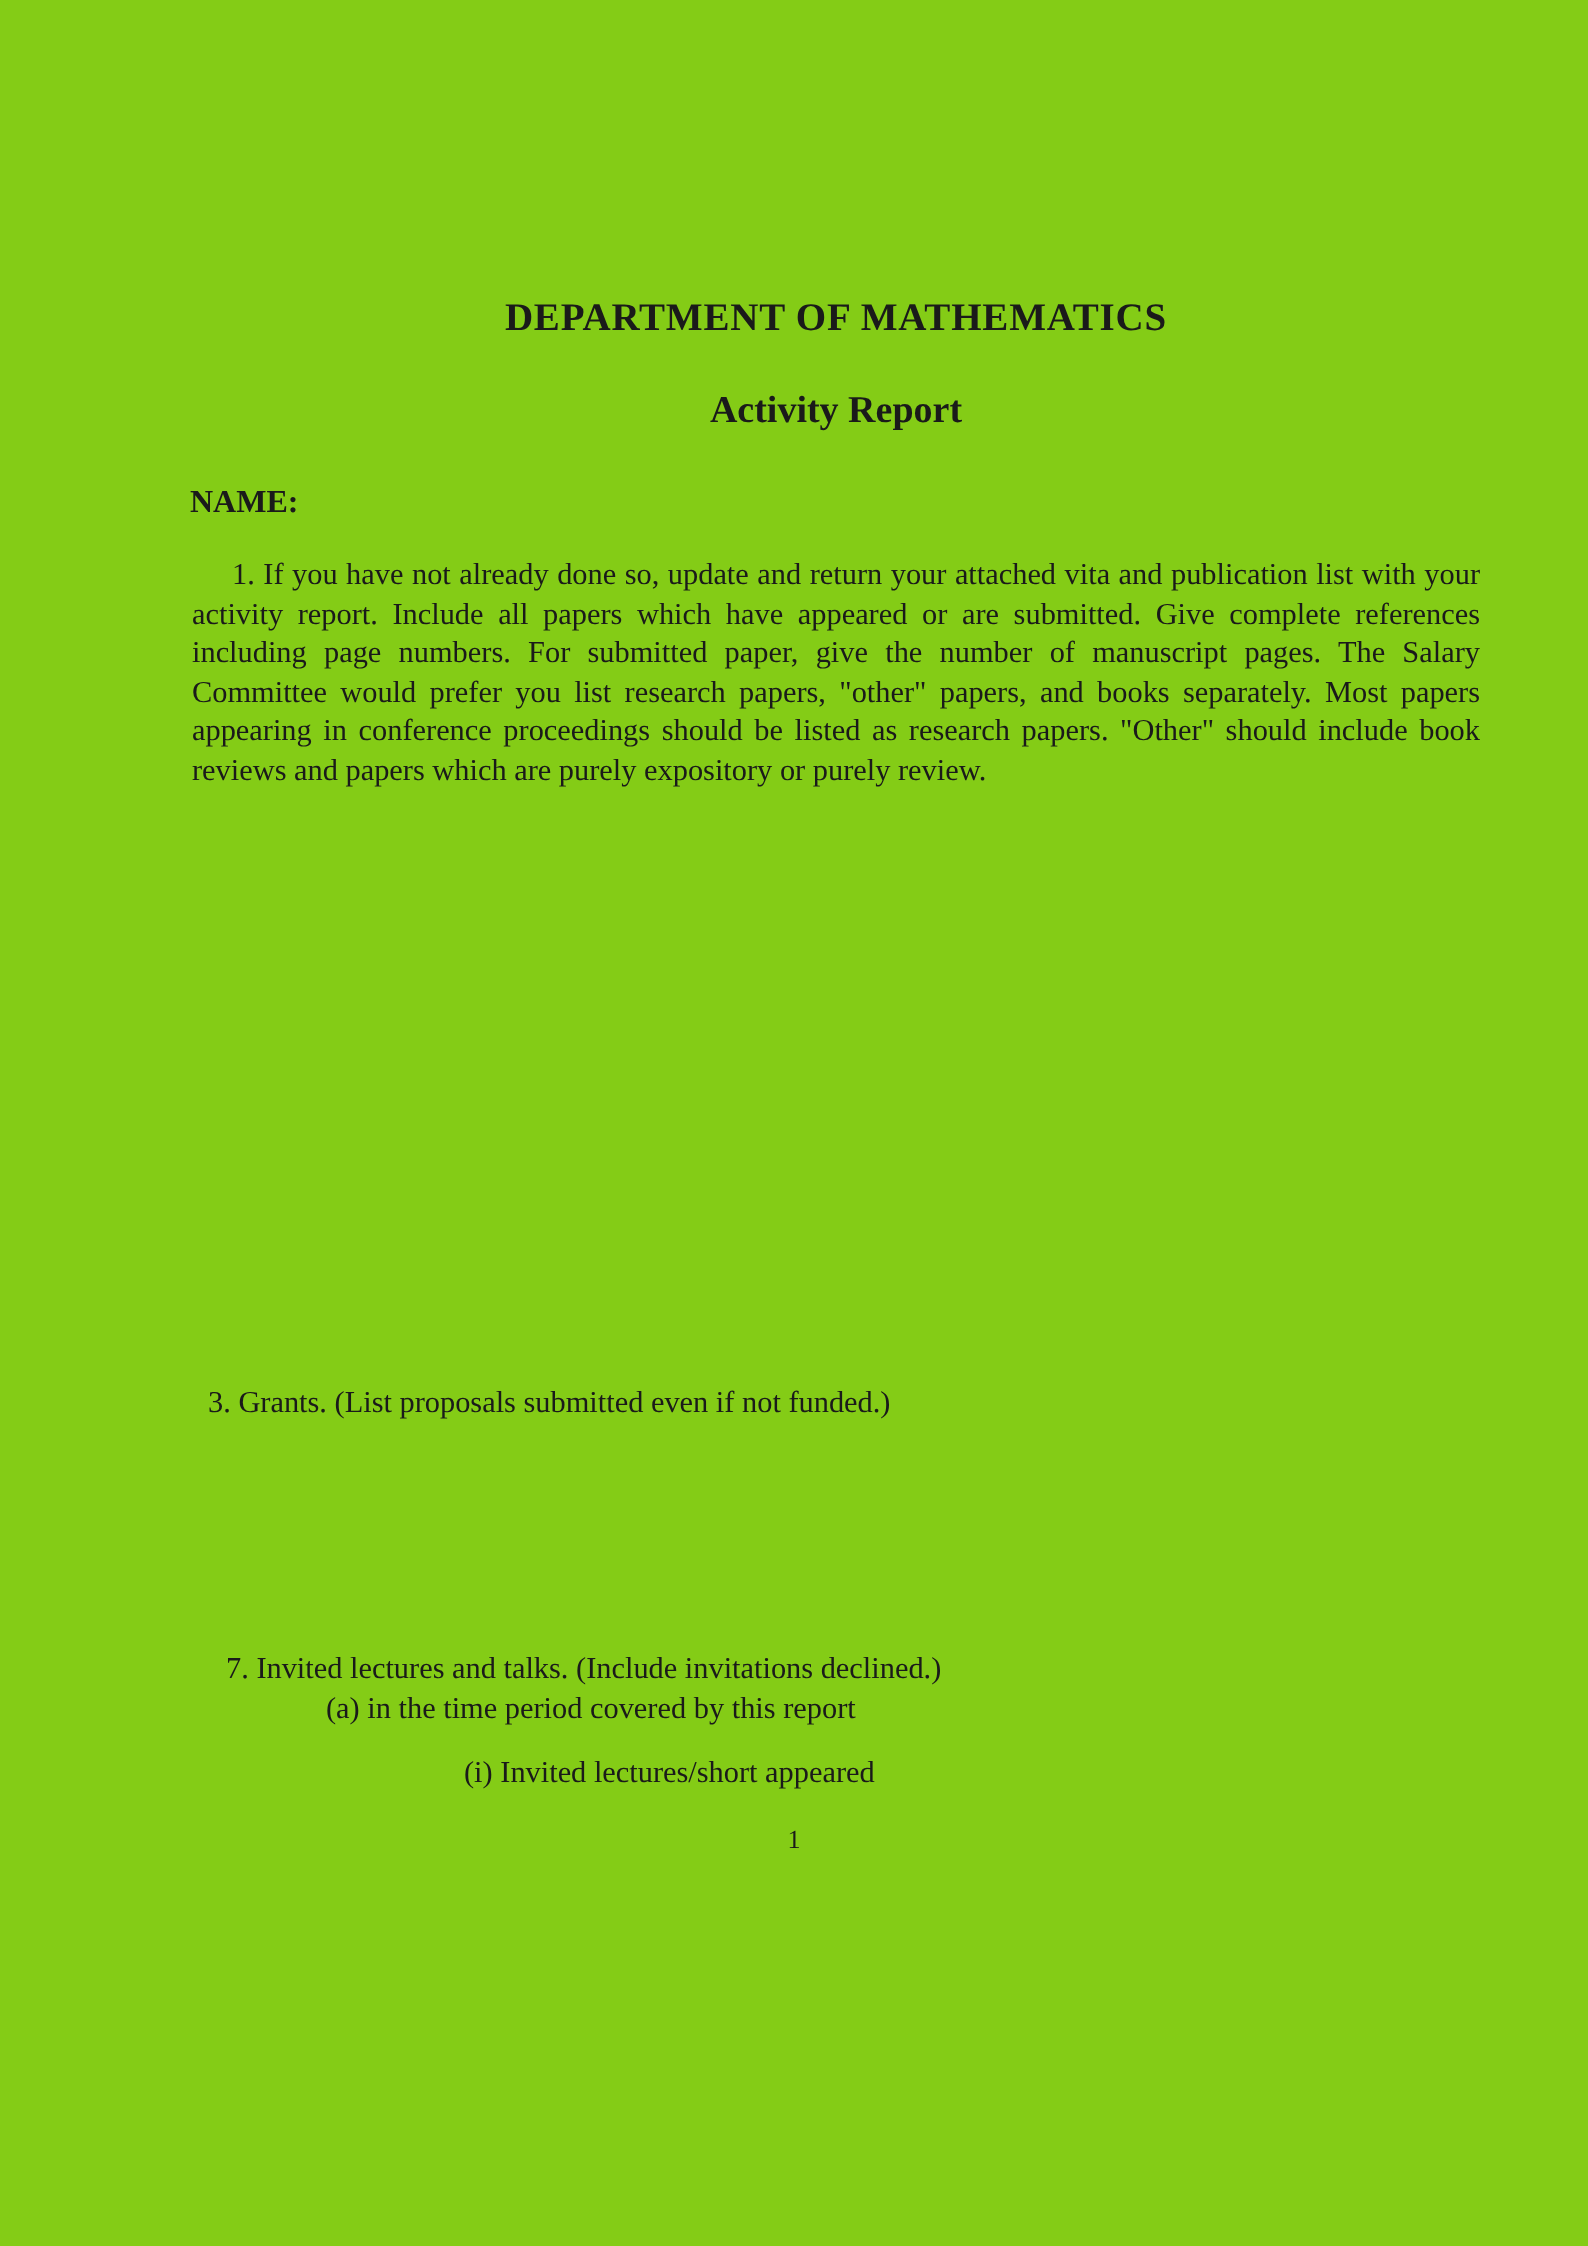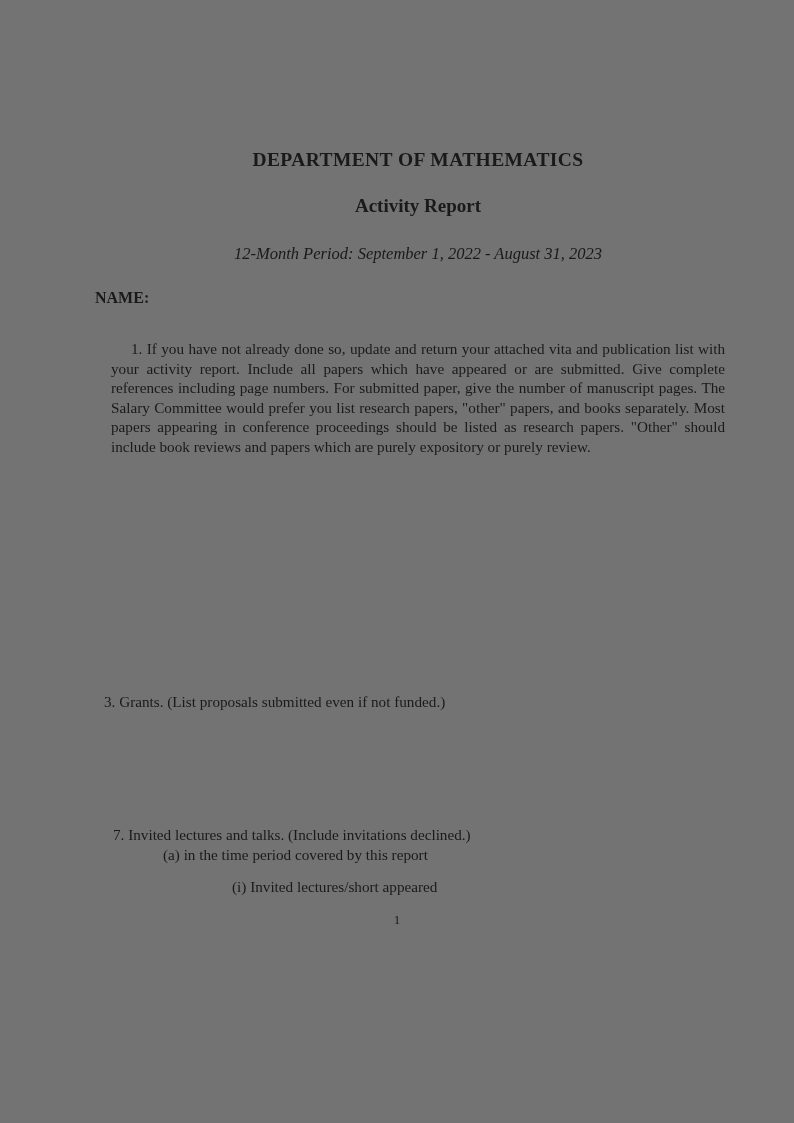--- a/index.html
+++ b/index.html
@@ -14,21 +14,21 @@
     font-family: "Liberation Serif", "DejaVu Serif", serif;
     color: #1a1a1a;
     -webkit-font-smoothing: antialiased;
   }
 
   .page {
     position: absolute;
     inset: 0;
     width: 794px;
     height: 1123px;
-    background: #737373;
+    background: #84cc16;
     overflow: hidden;
   }
 
   
   .content {
     position: absolute;
     left: 95px;
     top: 140px;
     width: 646px;
   }
@@ -66,21 +66,21 @@
     font-size: 16px;
     margin: 0;
     padding-top: 26px;
   }
 
   .para {
     font-size: 15.2px;
     line-height: 19.45px;
     text-align: justify;
     text-justify: inter-word;
-    margin: 16px;
+    margin: 1px;
     text-indent: 20px;
     hyphens: manual;
   }
   .para.p1 { padding-top: 16px; }
   .para.p2 { padding-top: 18px; }
 
   
   .item-grants {
     position: absolute;
     left: 104px;
@@ -131,21 +131,20 @@
 <body>
 
 <div class="page">
 
   <div class="content">
 
     <h1 class="title">DEPARTMENT OF MATHEMATICS</h1>
 
     <h2 class="subtitle">Activity Report</h2>
 
-    <p class="period">12-Month Period: September 1, 2022 - August 31, 2023</p>
 
     <p class="name-field">NAME:</p>
 
     <p class="para p1">1. If you have not already done so, update and return your attached vita and publication list with your activity report. Include all papers which have appeared or are submitted. Give complete references including page numbers. For submitted paper, give the number of manuscript pages. The Salary Committee would prefer you list research papers, "other" papers, and books separately. Most papers appearing in conference proceedings should be listed as research papers. "Other" should include book reviews and papers which are purely expository or purely review.</p>
 
 
   </div>
 
   <div class="item-grants">3. Grants. (List proposals submitted even if not funded.)</div>
 

